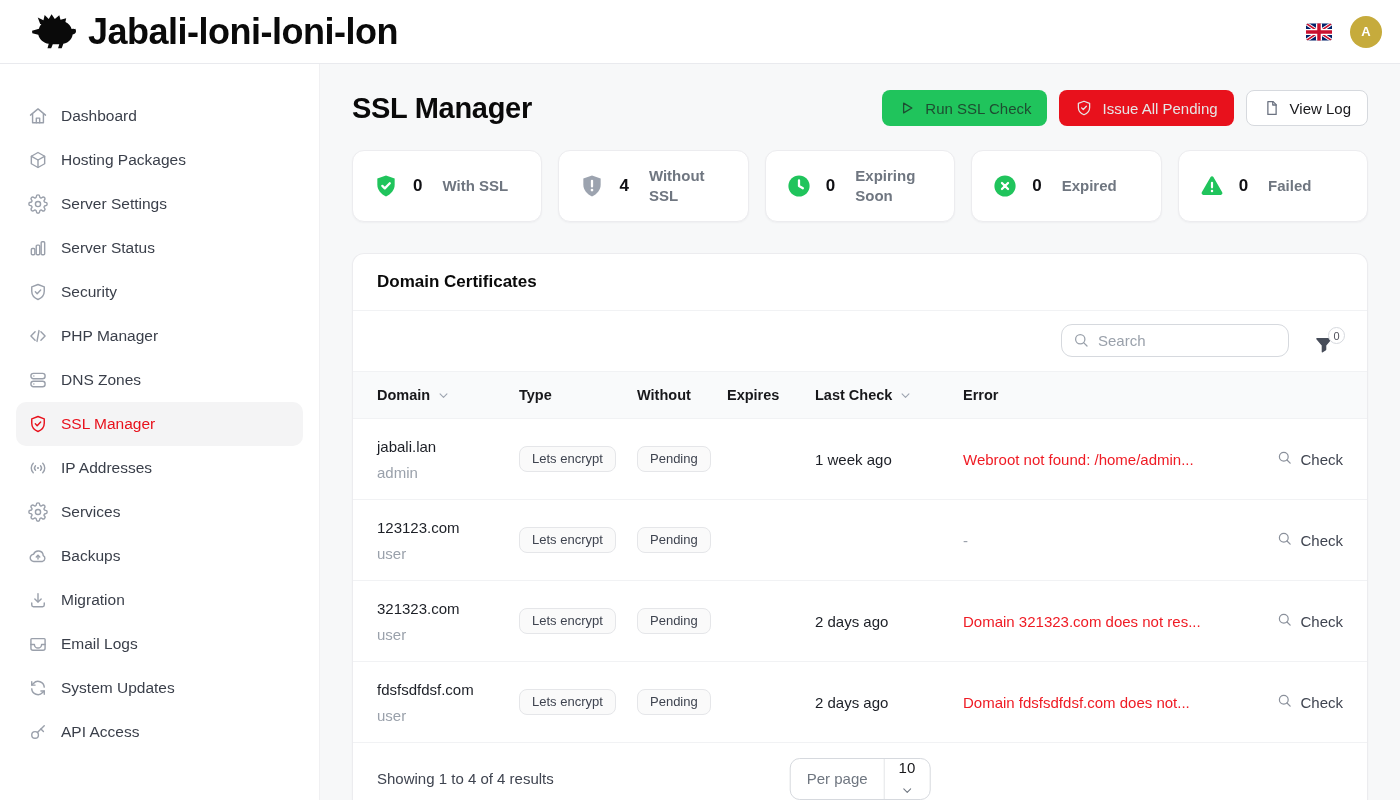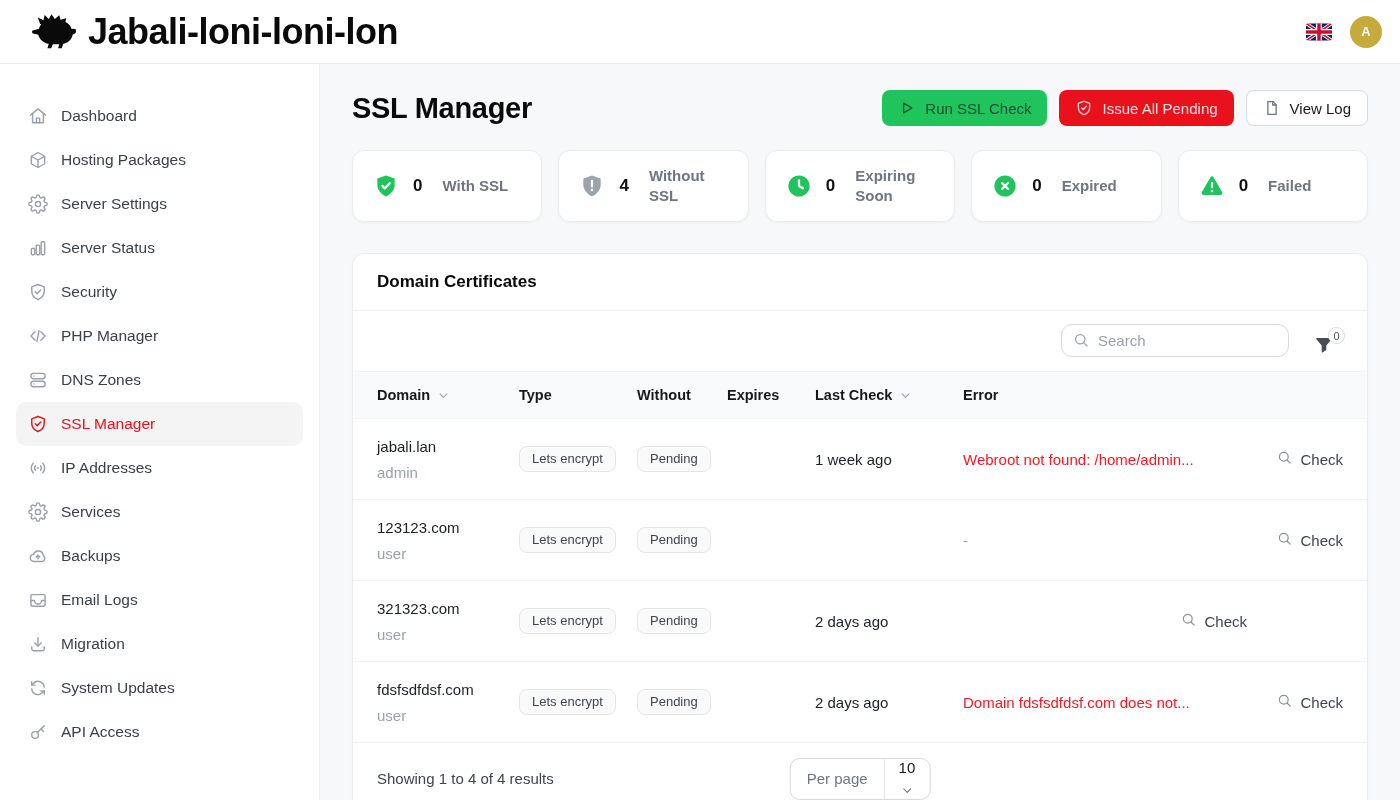--- a/index.html
+++ b/index.html
@@ -238,36 +238,36 @@
             <path d="M12 15.5v-4.3"></path>
             <path d="M9.9 13.2l2.1-2.1 2.1 2.1"></path>
           </svg>
         </span>
     <span class="nav-label">Backups</span>
   </div>
 
   <div class="nav-item">
     <span class="nav-icon">
           <svg viewBox="0 0 24 24" fill="none" stroke="currentColor" stroke-width="1.7" stroke-linecap="round" stroke-linejoin="round">
-            <path d="M4.5 5.5h15a1 1 0 011 1V17a2.5 2.5 0 01-2.5 2.5H6A2.5 2.5 0 013.5 17V6.5a1 1 0 011-1z"></path>
-            <path d="M3.5 12.5h4.2a4.3 4.3 0 008.6 0h4.2"></path>
-          </svg>
-        </span>
-    <span class="nav-label">Email Logs</span>
-  </div>
-
-  <div class="nav-item">
-    <span class="nav-icon">
-          <svg viewBox="0 0 24 24" fill="none" stroke="currentColor" stroke-width="1.7" stroke-linecap="round" stroke-linejoin="round">
             <path d="M12 4.5v9.5"></path>
             <path d="M8.2 10.7l3.8 3.8 3.8-3.8"></path>
             <path d="M4.5 15.5v2.5a2 2 0 002 2h11a2 2 0 002-2v-2.5"></path>
           </svg>
         </span>
     <span class="nav-label">Migration</span>
+  </div>
+
+  <div class="nav-item">
+    <span class="nav-icon">
+          <svg viewBox="0 0 24 24" fill="none" stroke="currentColor" stroke-width="1.7" stroke-linecap="round" stroke-linejoin="round">
+            <path d="M4.5 5.5h15a1 1 0 011 1V17a2.5 2.5 0 01-2.5 2.5H6A2.5 2.5 0 013.5 17V6.5a1 1 0 011-1z"></path>
+            <path d="M3.5 12.5h4.2a4.3 4.3 0 008.6 0h4.2"></path>
+          </svg>
+        </span>
+    <span class="nav-label">Email Logs</span>
   </div>
 
   <div class="nav-item">
     <span class="nav-icon">
           <svg viewBox="0 0 24 24" fill="none" stroke="currentColor" stroke-width="1.7" stroke-linecap="round" stroke-linejoin="round">
             <path d="M19.5 11a7.5 7.5 0 00-13-4.5L4.5 8.5"></path>
             <path d="M4.5 4.5v4h4"></path>
             <path d="M4.5 13a7.5 7.5 0 0013 4.5l2-2"></path>
             <path d="M19.5 19.5v-4h-4"></path>
           </svg>
@@ -476,20 +476,21 @@
 
   <div class="trow">
     <div class="cell cell-domain">
       <div class="domain">321323.com</div>
       <div class="owner">user</div>
     </div>
     <div class="cell"><span class="badge">Lets encrypt</span></div>
     <div class="cell"><span class="badge">Pending</span></div>
     <div class="cell cell-expires"></div>
     <div class="cell cell-last">2 days ago</div>
+    <div class="cell cell-error">Domain 321323.com does not res...</div>
     <div class="cell cell-action">
       <button class="check-btn">
         <span class="check-icon"><svg viewBox="0 0 24 24" fill="none" stroke="currentColor" stroke-width="1.7" stroke-linecap="round" stroke-linejoin="round">
                     <circle cx="11" cy="11" r="6.2"></circle>
                     <path d="M15.5 15.5L20 20"></path>
                   </svg></span>
         <span class="check-label">Check</span>
       </button>
     </div>
   </div>

